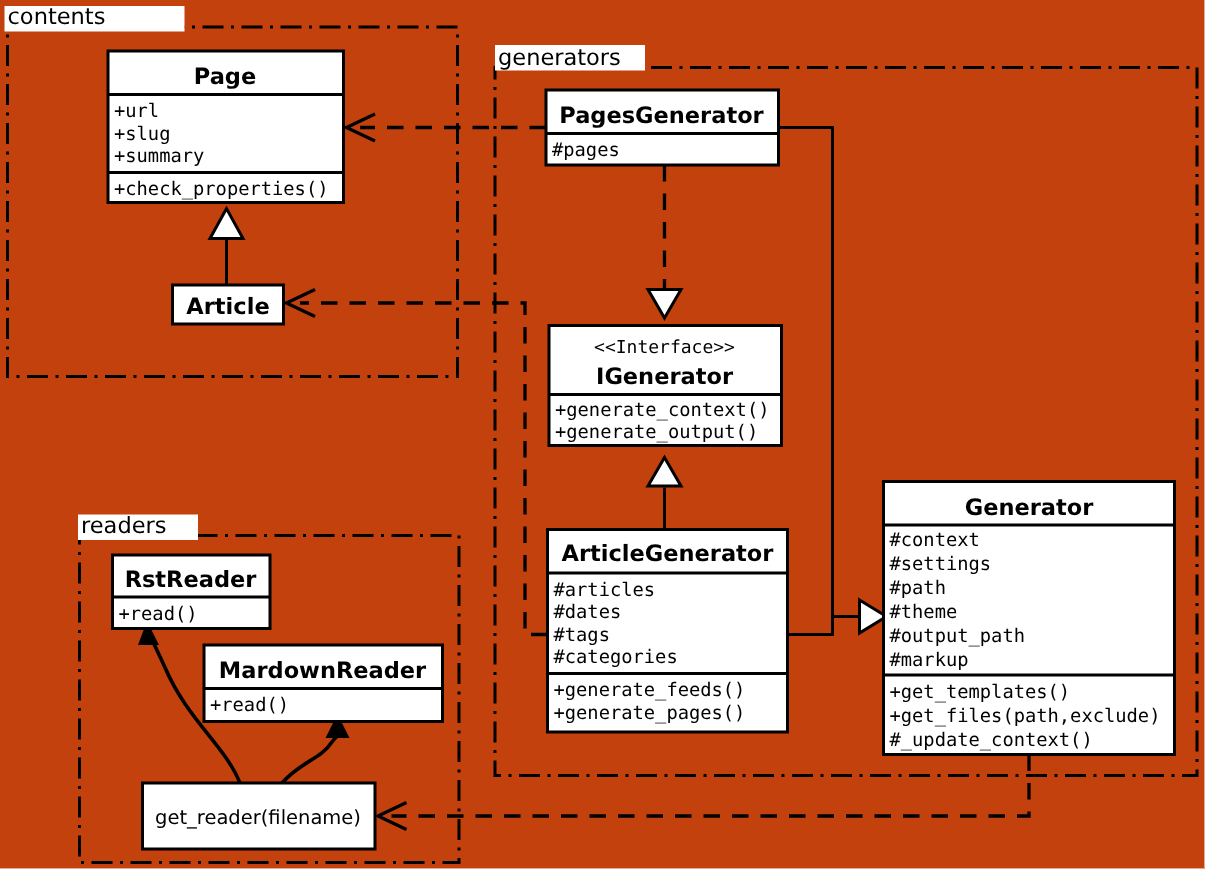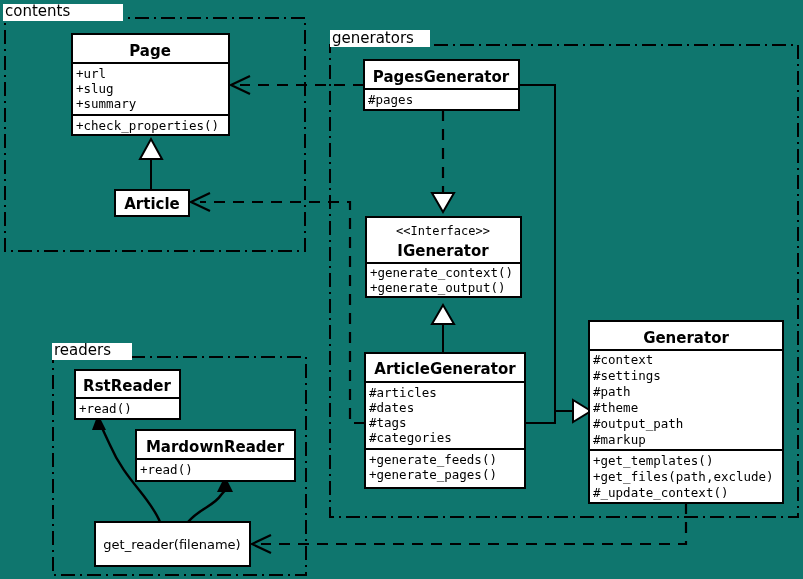--- a/index.html
+++ b/index.html
@@ -5,21 +5,21 @@
 <style>
   html, body {
     margin: 0;
     padding: 0;
     background: #ffffff;
   }
   #diagram-root {
     position: relative;
     width: 803px;
     height: 579px;
-    background: #0f766e;
+    background: #c2410c;
     font-family: "DejaVu Sans", sans-serif;
     overflow: hidden;
   }
   svg#uml-canvas {
     position: absolute;
     left: 0;
     top: 0;
     width: 803px;
     height: 579px;
   }

